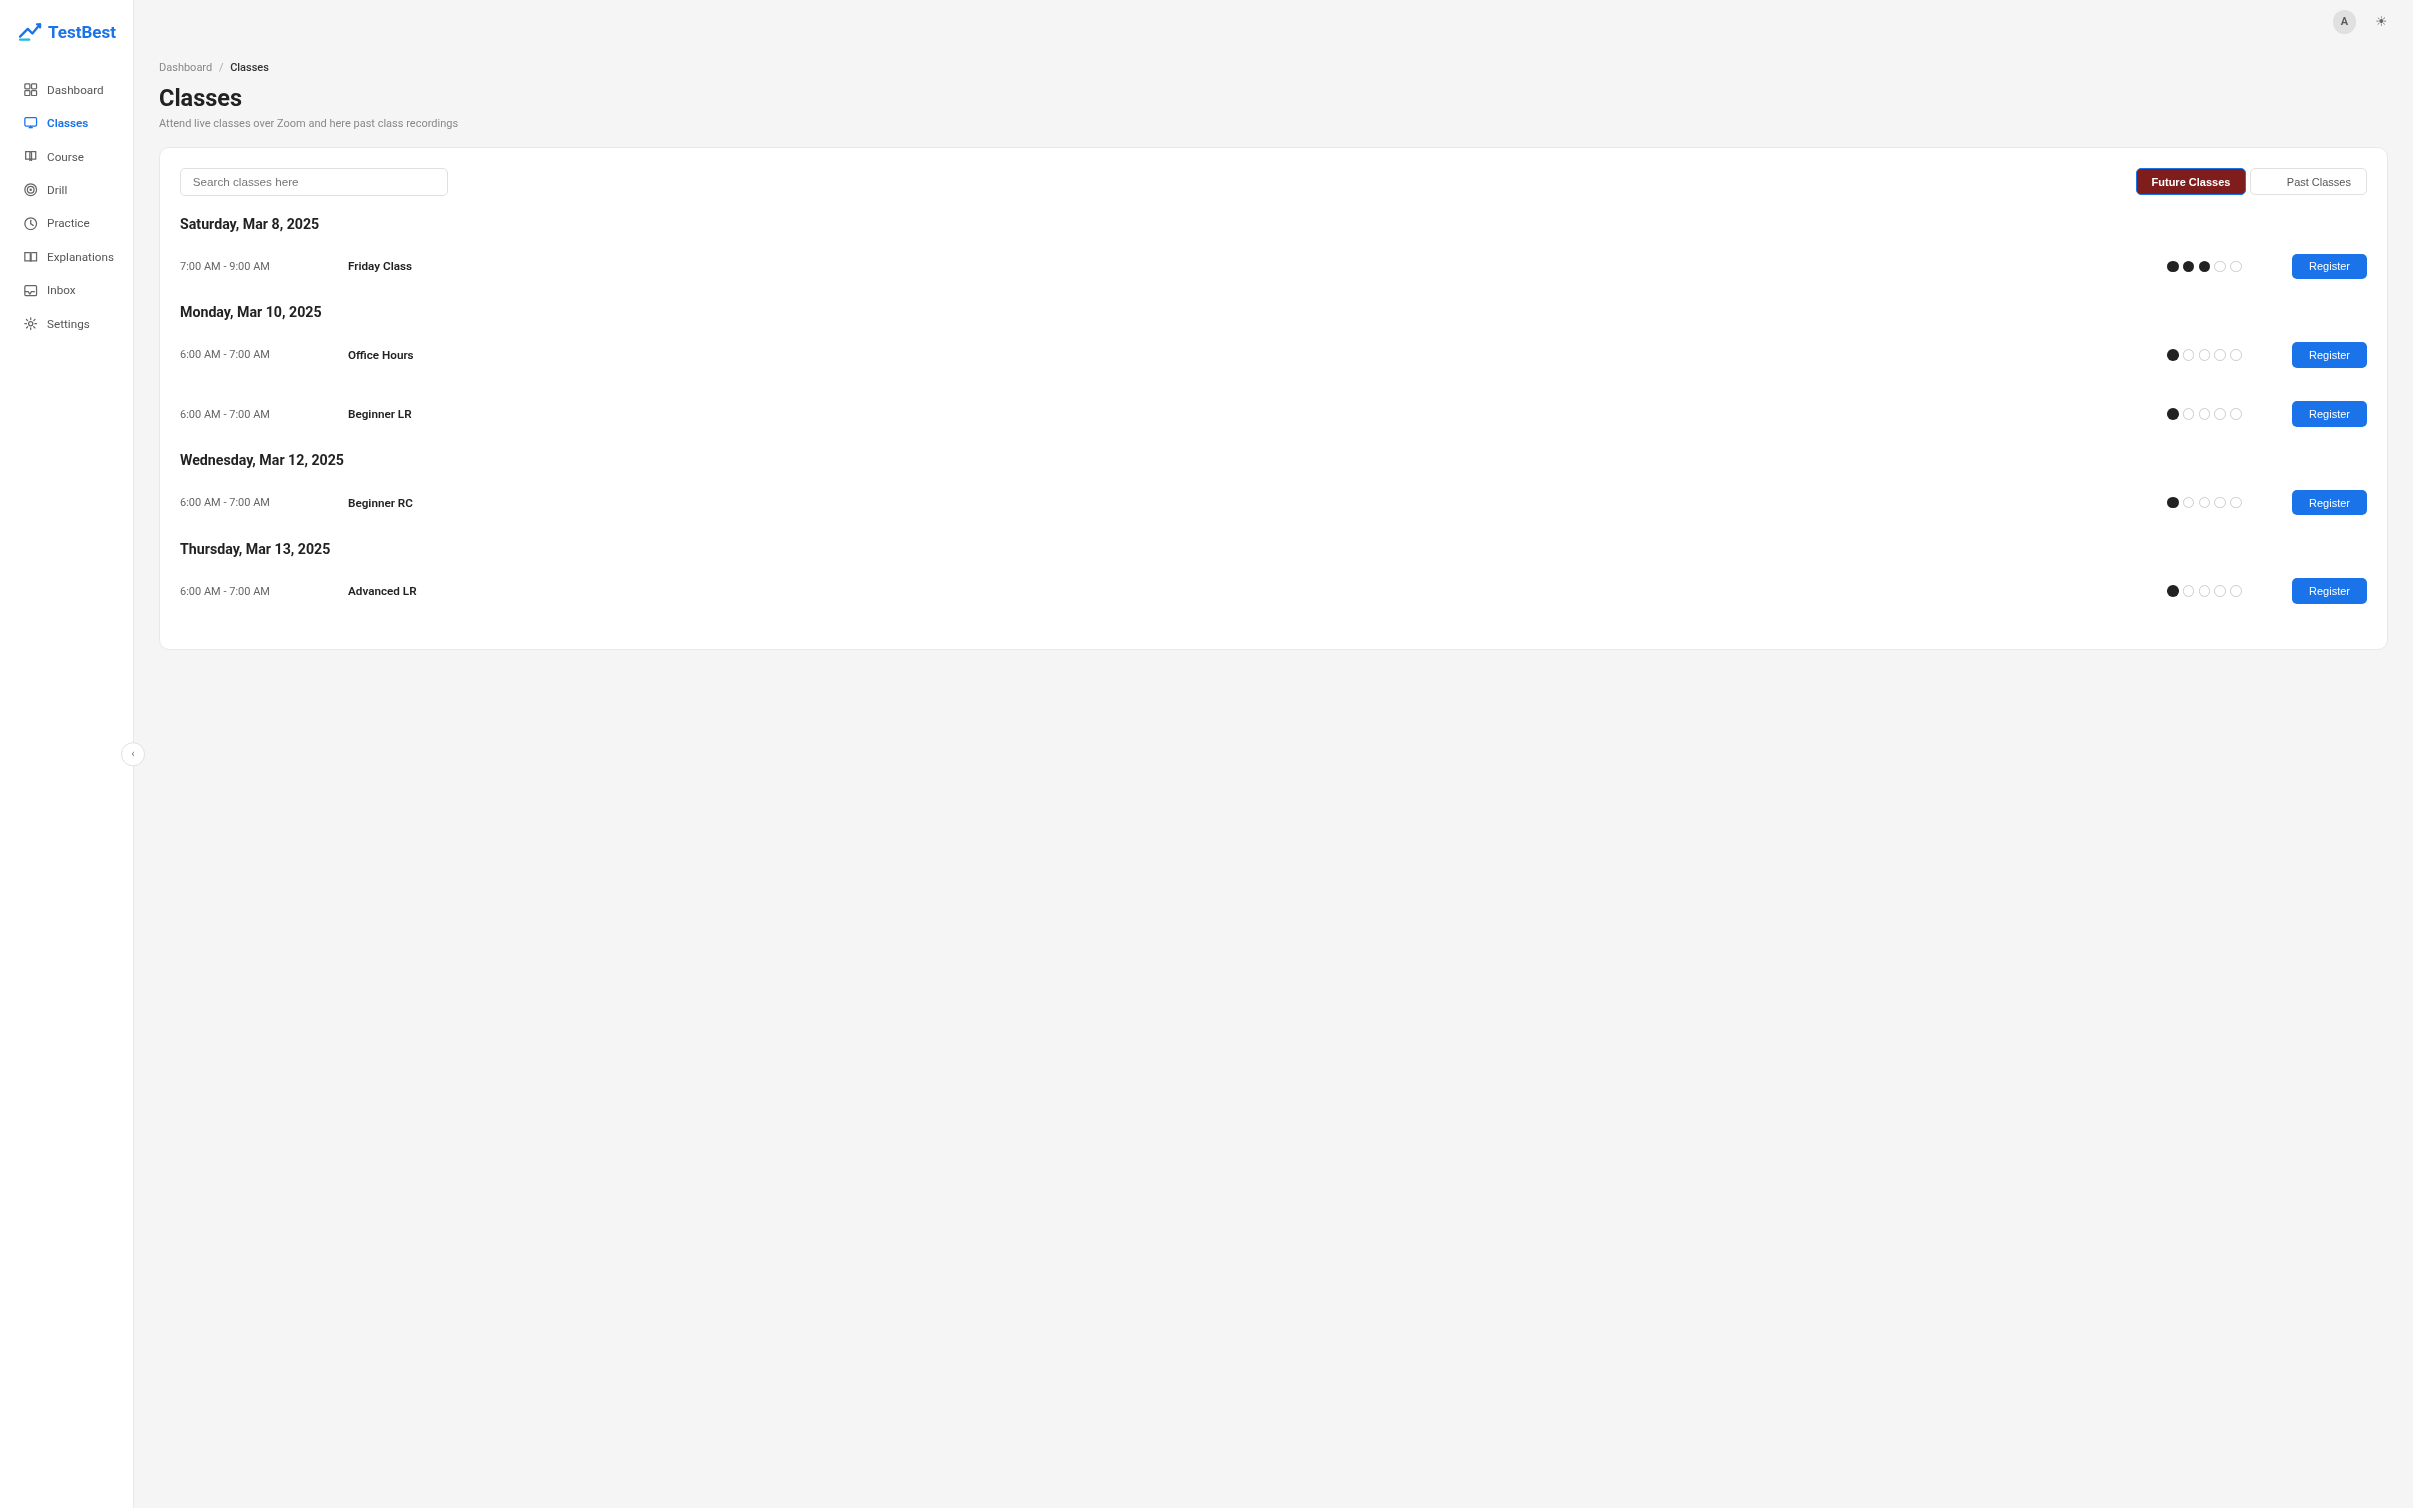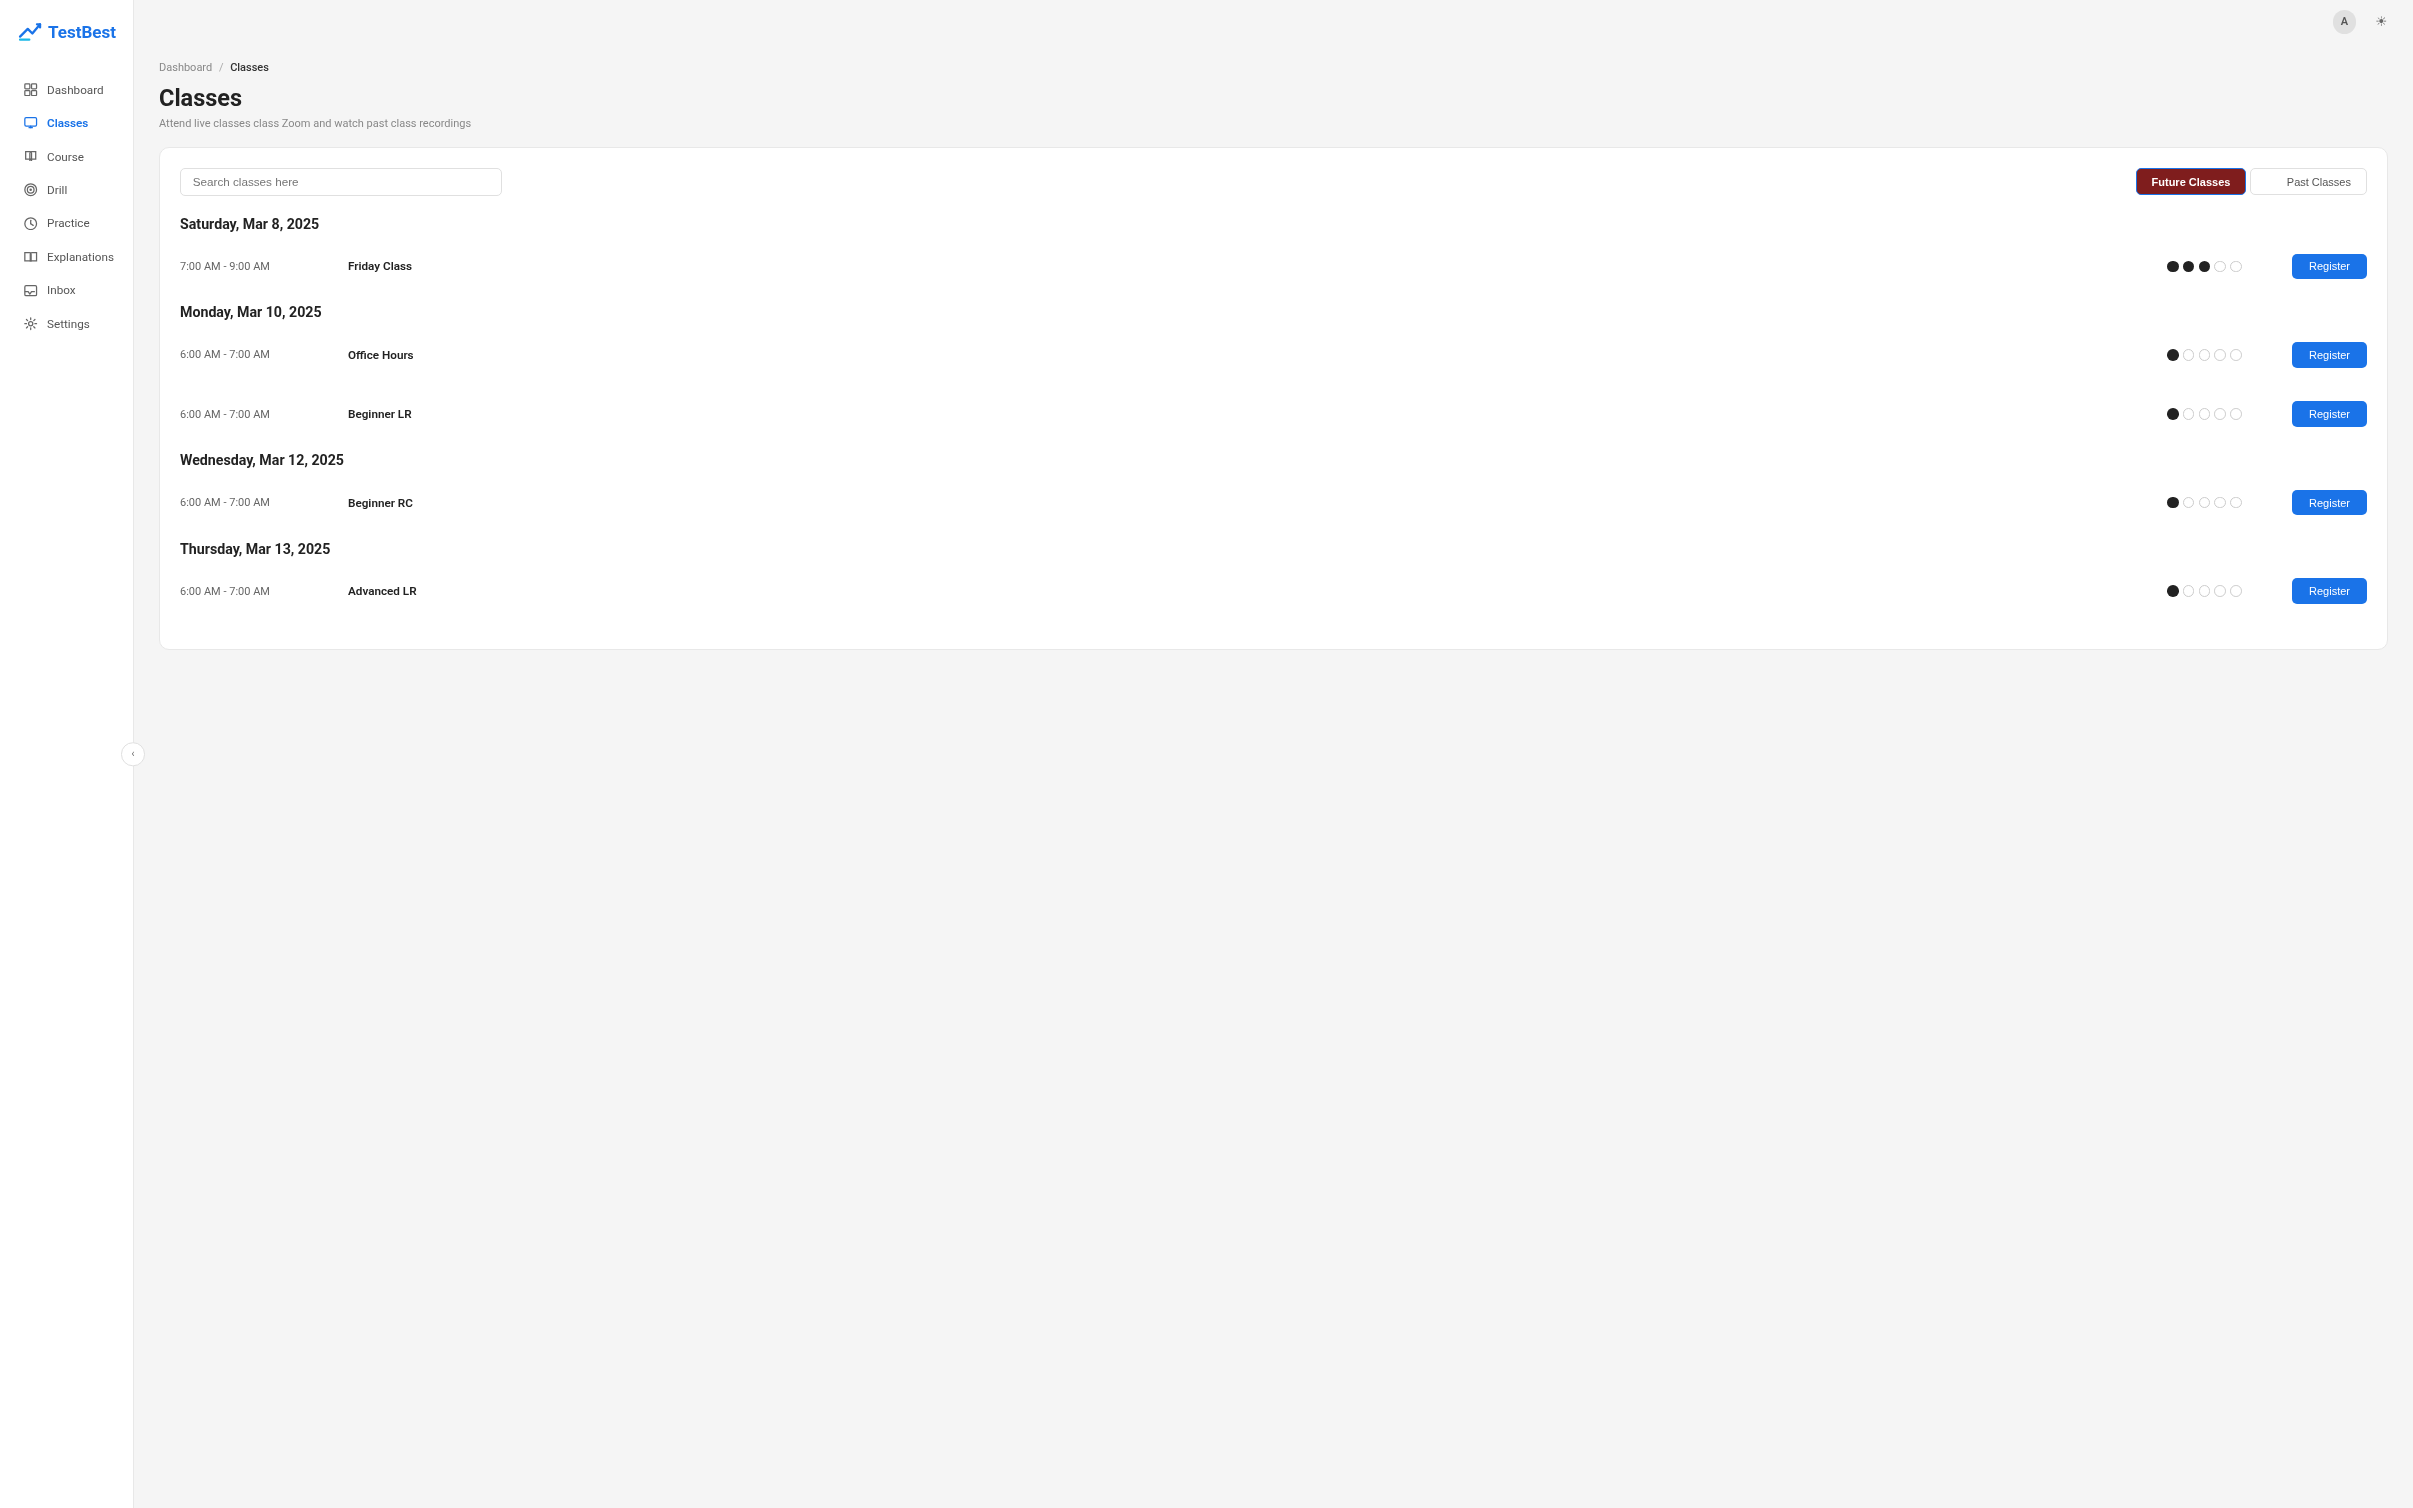--- a/index.html
+++ b/index.html
@@ -148,21 +148,21 @@
     }
 
     .card-header {
       display: flex;
       align-items: center;
       justify-content: space-between;
       margin-bottom: 20px;
     }
 
     .search-input {
-      width: 322px;
+      width: 268px;
       padding: 6.7px 11.7px;
       border: 0.8px solid #e0e0e0;
       border-radius: 5px;
       font-size: 11.7px;
       color: #999;
       outline: none;
       background: #fff;
     }
 
     .tab-buttons {
@@ -370,21 +370,21 @@
 
   <div class="content">
 
     <div class="breadcrumb">
       <span style="cursor:pointer;">Dashboard</span>
       <span class="breadcrumb-sep">/</span>
       <span class="breadcrumb-current">Classes</span>
     </div>
 
     <h1 class="page-title">Classes</h1>
-    <p class="page-subtitle">Attend live classes class Zoom and watch past class recordings</p>
+    <p class="page-subtitle">Attend live classes over Zoom and here past class recordings</p>
 
     <div class="classes-card">
 
       <div class="card-header">
         <input type="text" class="search-input" placeholder="Search classes here" style="">
         <div class="tab-buttons">
           <button class="tab-btn active">Future Classes</button>
           <button class="tab-btn inactive">Past Classes</button>
         </div>
       </div>

